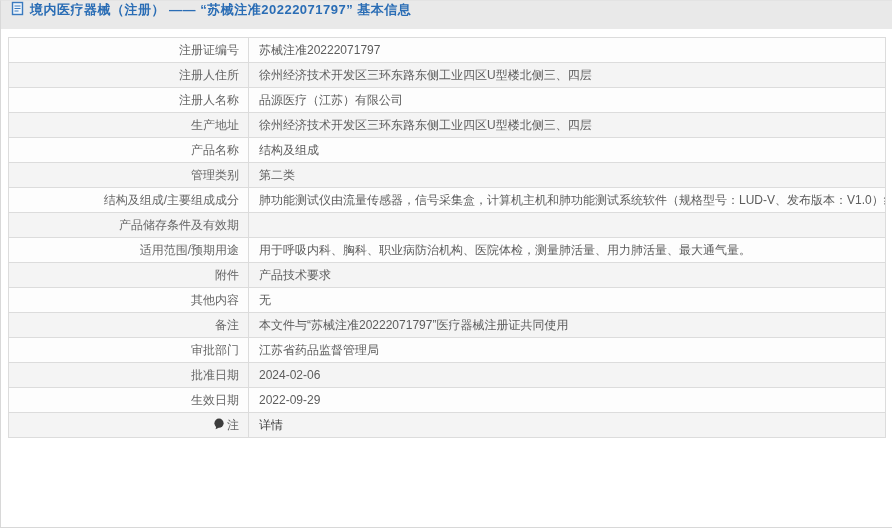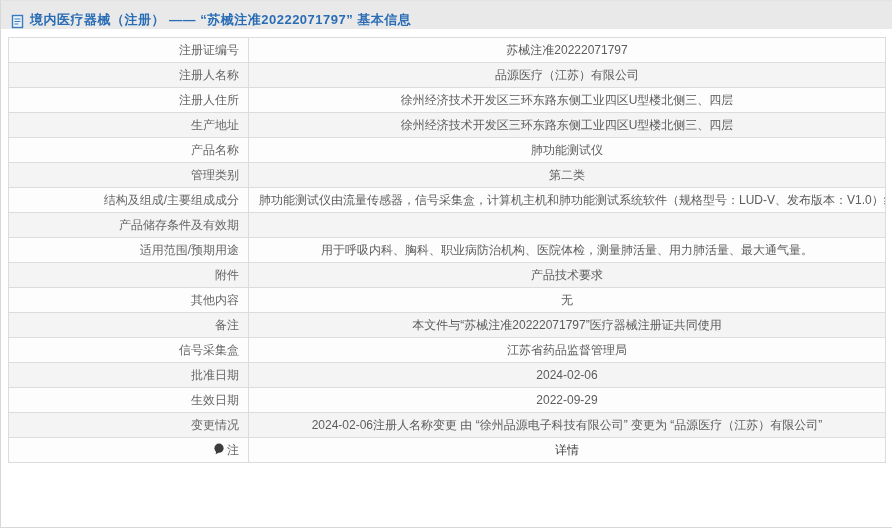--- a/index.html
+++ b/index.html
@@ -10,21 +10,21 @@
     border-left: 1px solid #d8d8d8;
     border-top: 1px solid #e3e3e3;
     border-bottom: 1px solid #d8d8d8;
     background: #ffffff;
     overflow: hidden;
   }
   .header-bar {
     height: 28px;
     background: #e9e9e9;
     display: flex;
-    align-items: flex-end;
+    align-items: flex-start;
     padding-left: 10px;
     gap: 6px;
   }
   .doc-icon { display: inline-flex; align-items: center; }
   .header-title {
     color: #2a6db5;
     font-size: 13px;
     font-weight: bold;
     letter-spacing: 0.5px;
   }
@@ -46,21 +46,21 @@
   .info-table tr:nth-child(odd)  { background: #fdfdfd; }
   .info-table tr:nth-child(even) { background: #f4f4f4; }
   .info-table td.label {
     width: 240px;
     text-align: right;
     color: #666666;
     padding-right: 9px;
   }
   .info-table td.value {
     color: #5c5c5c;
-    text-align: center;
+    text-align: left;
     margin-left: 16px;
   }
   .details-link {
     color: #404040;
     text-decoration: none;
     cursor: pointer;
   }
   .note-icon { display: inline-block; vertical-align: -1px; margin-right: 2px; }
 </style>
 </head>
@@ -80,34 +80,34 @@
     <span class="header-title">境内医疗器械（注册） —— “苏械注准20222071797” 基本信息</span>
   </div>
 
   <table class="info-table">
     <tbody>
       <tr>
         <td class="label">注册证编号</td>
         <td class="value">苏械注准20222071797</td>
       </tr>
       <tr>
+        <td class="label">注册人住所</td>
+        <td class="value">徐州经济技术开发区三环东路东侧工业四区U型楼北侧三、四层</td>
+      </tr>
+      <tr>
         <td class="label">注册人名称</td>
         <td class="value">品源医疗（江苏）有限公司</td>
-      </tr>
-      <tr>
-        <td class="label">注册人住所</td>
-        <td class="value">徐州经济技术开发区三环东路东侧工业四区U型楼北侧三、四层</td>
       </tr>
       <tr>
         <td class="label">生产地址</td>
         <td class="value">徐州经济技术开发区三环东路东侧工业四区U型楼北侧三、四层</td>
       </tr>
       <tr>
         <td class="label">产品名称</td>
-        <td class="value">肺功能测试仪</td>
+        <td class="value">结构及组成</td>
       </tr>
       <tr>
         <td class="label">管理类别</td>
         <td class="value">第二类</td>
       </tr>
       <tr>
         <td class="label">结构及组成/主要组成成分</td>
         <td class="value">肺功能测试仪由流量传感器，信号采集盒，计算机主机和肺功能测试系统软件（规格型号：LUD-V、发布版本：V1.0）组成。</td>
       </tr>
       <tr>
@@ -124,34 +124,30 @@
       </tr>
       <tr>
         <td class="label">其他内容</td>
         <td class="value">无</td>
       </tr>
       <tr>
         <td class="label">备注</td>
         <td class="value">本文件与“苏械注准20222071797”医疗器械注册证共同使用</td>
       </tr>
       <tr>
-        <td class="label">信号采集盒</td>
+        <td class="label">审批部门</td>
         <td class="value">江苏省药品监督管理局</td>
       </tr>
       <tr>
         <td class="label">批准日期</td>
         <td class="value">2024-02-06</td>
       </tr>
       <tr>
         <td class="label">生效日期</td>
         <td class="value">2022-09-29</td>
-      </tr>
-      <tr>
-        <td class="label">变更情况</td>
-        <td class="value">2024-02-06注册人名称变更 由 “徐州品源电子科技有限公司” 变更为 “品源医疗（江苏）有限公司”</td>
       </tr>
       <tr>
         <td class="label">
           <span class="note-icon">
             <svg width="12" height="12" viewBox="0 0 12 12">
               <circle cx="6" cy="5.2" r="4.6" fill="#3c3c3c"></circle>
               <polygon points="3.2,8.4 2.6,11.2 6.2,9.5" fill="#3c3c3c"></polygon>
             </svg>
           </span><span>注</span>
         </td>

